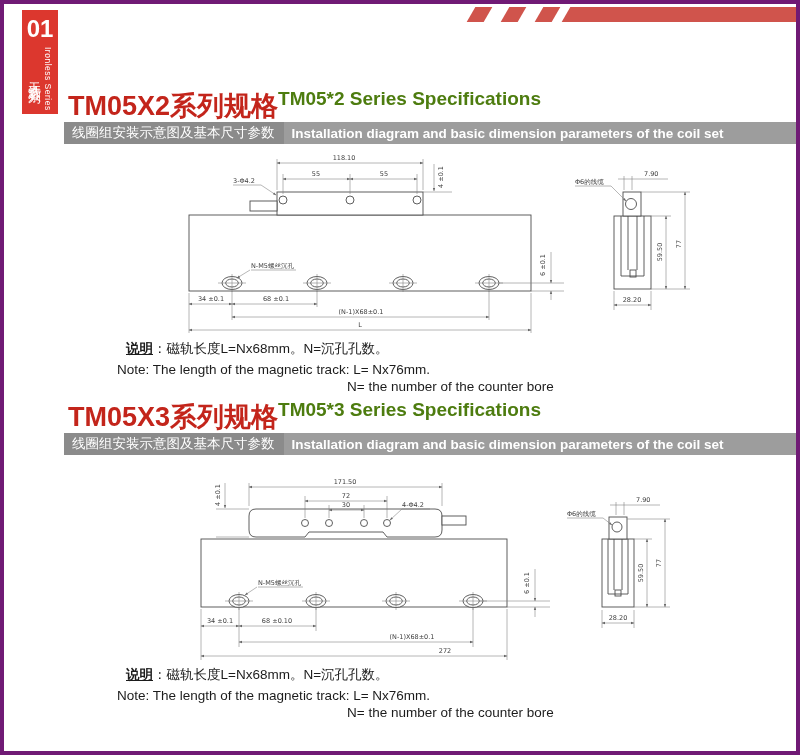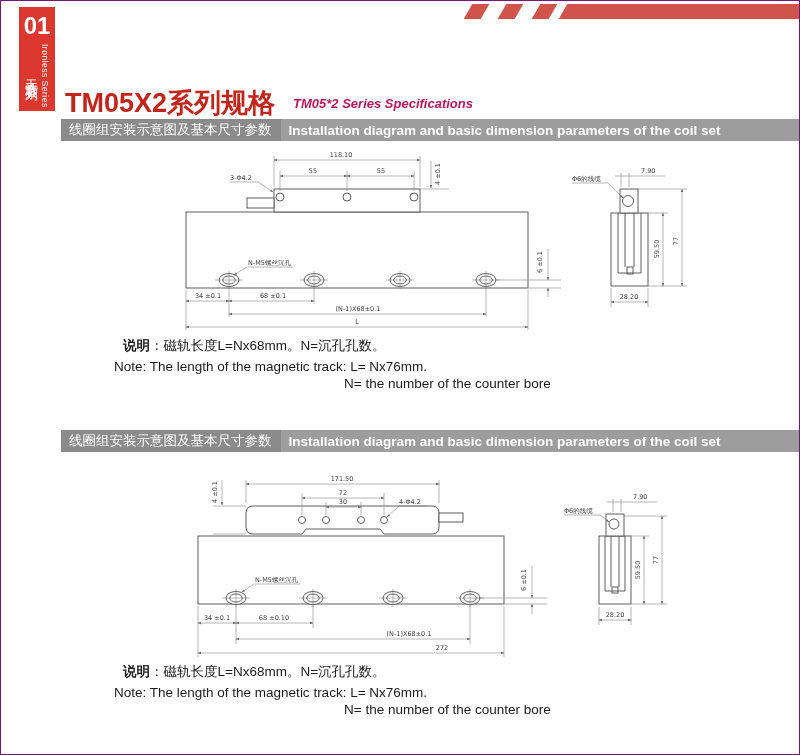--- a/index.html
+++ b/index.html
@@ -1,45 +1,45 @@
 <!DOCTYPE html>
 <html><head>
 <meta charset="utf-8">
 <style>
   html,body{margin:0;padding:0;background:#fff;}
   .page{
     position:relative;width:800px;height:755px;background:#ffffff;
-    border:1px solid #701a75;box-sizing:border-box;overflow:hidden;
+    border:4px solid #701a75;box-sizing:border-box;overflow:hidden;
     font-family:"Liberation Sans",sans-serif;
   }
   
   .banner{
     position:absolute;left:18px;top:6px;width:36px;height:104px;
     background:#dc372e;color:#fff;text-align:center;
   }
   .banner-number{font-size:24px;font-weight:bold;line-height:1;padding-top:7px;}
   .banner-cols{display:flex;justify-content:center;gap:3px;margin-top:5px;}
   .banner-zh{writing-mode:vertical-rl;font-size:12.5px;letter-spacing:2.5px;line-height:1;}
   .banner-en{writing-mode:vertical-rl;font-size:8.5px;letter-spacing:0.5px;line-height:1;padding-top:1px;}
   .stripe{position:absolute;top:3px;height:15px;background:#d0544c;transform:skewX(-30deg);}
   .stripe-a{left:467px;width:17px;}
   .stripe-b{left:501px;width:17px;}
   .stripe-c{left:535px;width:17px;}
   .stripe-bar{left:562px;width:250px;}
   
-  .section-title{position:absolute;left:64px;display:flex;align-items:center;gap:18px;white-space:nowrap;}
+  .section-title{position:absolute;left:64px;display:flex;align-items:flex-start;white-space:nowrap;}
   .title-zh{font-size:27px;font-weight:bold;color:#c3251b;}
-  .title-en{font-size:13px;font-weight:bold;color:#be185d;font-style:italic;}
+  .title-en{font-size:19px;font-weight:bold;color:#4d7c0f;}
   .subheader{position:absolute;left:60px;width:790px;height:22px;display:flex;}
   .subheader-zh{background:#8b8b8b;color:#fff;font-size:13.5px;display:flex;align-items:center;padding:0 9px 0 8px;white-space:nowrap;}
   .subheader-en{background:#9d9d9d;color:#fff;font-size:13.5px;display:flex;align-items:center;padding:0 8px;flex:1;white-space:nowrap;font-weight:bold;}
   
   .note{position:absolute;left:0;width:100%;color:#1c1c1c;}
   .note div{position:absolute;white-space:nowrap;font-size:13.5px;}
-  .note .zh-label{font-weight:bold;}
+  .note .zh-label{font-weight:bold;text-decoration:underline;}
   .it{}
   
   .drawing{position:absolute;}
   .ol{fill:none;stroke:#4d4d4d;stroke-width:0.9;}
   .olf{fill:#ffffff;stroke:#4d4d4d;stroke-width:0.9;}
   .tl{fill:none;stroke:#7a7a7a;stroke-width:0.55;}
   .dt{font-size:6.5px;fill:#3d3d3d;font-family:"DejaVu Sans",sans-serif;}
 </style>
 </head>
 <body>
@@ -190,20 +190,24 @@
       <text class="dt" x="628" y="298" text-anchor="middle">28.20</text>
     </g>
   </svg>
 
   <div class="note" style="top:336px;">
     <div style="left:122px;top:0;"><span class="zh-label">说明</span><span>：磁轨长度</span><span class="it">L=Nx68mm</span><span>。N=沉孔孔数。</span></div>
     <div style="left:113px;top:22px;"><span>Note: The length of the magnetic track: </span><span class="it">L= Nx76mm.</span></div>
     <div style="left:343px;top:39px;"><span class="it">N=</span><span> the number of the counter bore</span></div>
   </div>
 
+  <div class="section-title" style="top:395px;">
+    <span class="title-zh">TM05X3系列规格</span>
+    <span class="title-en">TM05*3 Series Specifications</span>
+  </div>
   <div class="subheader" style="top:429px;">
     <div class="subheader-zh">线圈组安装示意图及基本尺寸参数</div>
     <div class="subheader-en">Installation diagram and basic dimension parameters of the coil set</div>
   </div>
 
   <svg class="drawing" style="left:180px;top:460px;" width="580" height="210" viewBox="180 460 580 210">
 
     <g>
       <rect class="olf" x="197" y="535" width="306" height="68"></rect>
       <path class="olf" d="M252,505 H431 Q438,505 438,512 V526 Q438,533 431,533 H383 L379,528 H305 L301,533 H252 Q245,533 245,526 V512 Q245,505 252,505 Z"></path>

